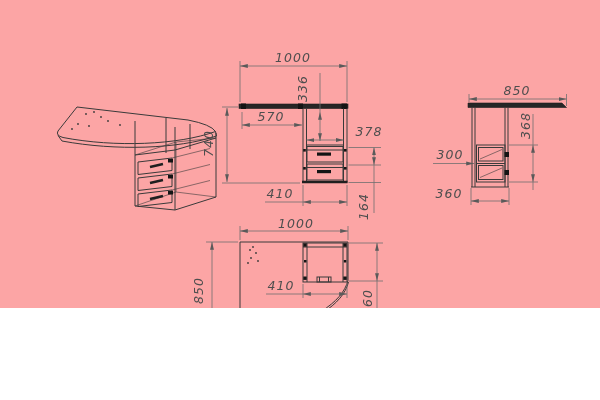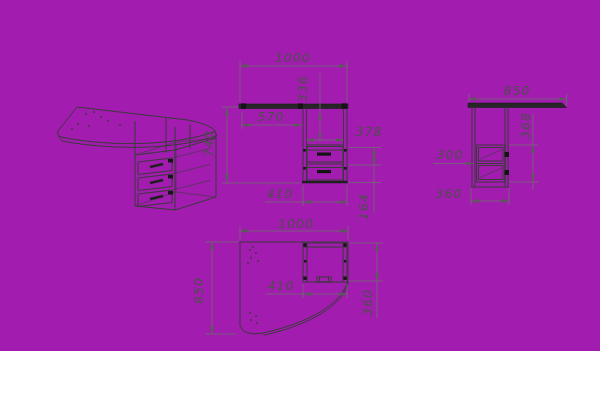--- a/index.html
+++ b/index.html
@@ -1,16 +1,16 @@
 <!DOCTYPE html>
 <html><head>
 <meta charset="utf-8">
 <style>
   html,body{margin:0;padding:0;background:#ffffff;}
-  .stage{position:relative;width:600px;height:351px;background:#a21caf;overflow:hidden;
+  .stage{position:relative;width:600px;height:308px;background:#fca5a5;overflow:hidden;
          font-family:"DejaVu Sans",sans-serif;}
   svg text{font-family:"DejaVu Sans",sans-serif;font-style:italic;fill:#4e4e4e;
            font-size:12.5px;letter-spacing:1px;}
   .ln{stroke:#3a3a3a;stroke-width:1;fill:none;}
   .lt{stroke:#3a3a3a;stroke-width:0.6;fill:none;}
   .thick{stroke:#1f1f1f;stroke-width:2.4;fill:none;}
   .dim{stroke:#6f6f6f;stroke-width:0.8;fill:none;}
   .dk{fill:#141414;stroke:none;}
   .slab{fill:#262626;stroke:#1f1f1f;stroke-width:0.6;}
 </style>

